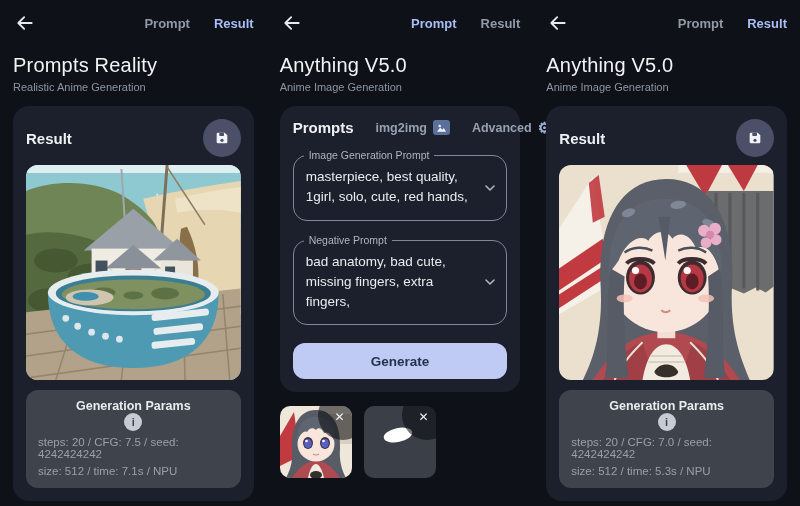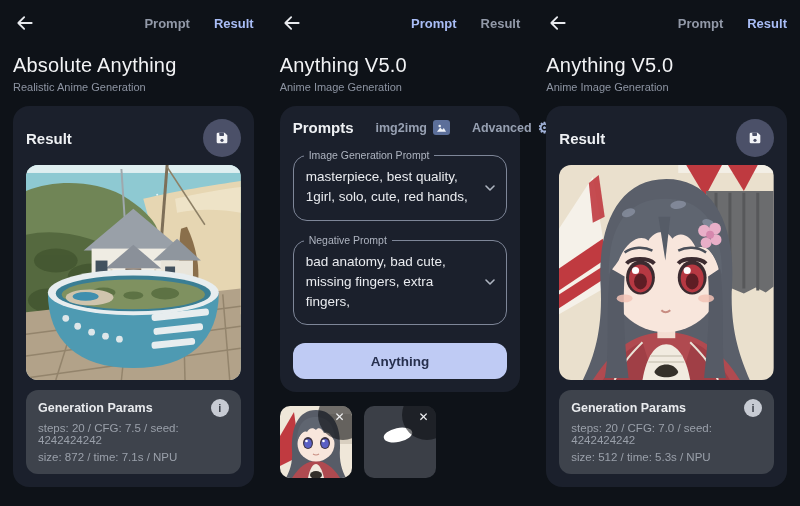--- a/index.html
+++ b/index.html
@@ -27,21 +27,21 @@
   .card { background: #1b202c; border-radius: 16px; margin-top: 13px; padding: 13px; }
   .card-header { display: flex; align-items: center; justify-content: space-between; }
   .card-title { font-size: 15px; font-weight: 700; color: #eef0f3; }
   .save-btn { width: 38px; height: 38px; border-radius: 50%; background: #4b5068; display: flex; align-items: center; justify-content: center; cursor: pointer; }
 
   .result-img { width: 100%; height: 215px; border-radius: 12px; overflow: hidden; margin-top: 8px; background: #242a36; }
   .result-img svg { width: 100%; height: 100%; display: block; }
 
   
   .params { background: #3e434c; border-radius: 12px; margin-top: 10px; padding: 9px 12px 11px; }
-  .params-head { display: flex; justify-content: space-between; align-items: center; }
+  .params-head { display: flex; justify-content: space-between; align-items: center; flex-direction: column; }
   .params-title { font-size: 12.5px; font-weight: 600; color: #e9ebee; }
   .info-btn { width: 18px; height: 18px; border-radius: 50%; background: #c7cbd3; color: #3e434c; font-size: 11px; font-weight: 700; display: flex; align-items: center; justify-content: center; font-style: normal; cursor: pointer; }
   .params-line { font-size: 11.5px; color: #9aa0aa; margin-top: 5px; }
 
   
   .header-chips { display: flex; align-items: center; gap: 22px; }
   .chip { display: flex; align-items: flex-end; gap: 6px; font-size: 12.5px; font-weight: 600; color: #97a0b2; cursor: pointer; }
   .img2img-icon { width: 17px; height: 15px; border-radius: 3px; background: #5c6f9a; display: flex; align-items: center; justify-content: center; }
   .gear-glyph { font-size: 15px; color: #9fb0d6; line-height: 1; }
 
@@ -68,21 +68,21 @@
       <svg width="20" height="20" viewBox="0 0 24 24" fill="none" stroke="#e8eaee" stroke-width="2.2" stroke-linecap="round" stroke-linejoin="round">
           <path d="M20 12H5"></path>
           <path d="M11 5l-7 7 7 7"></path>
         </svg>
     </div>
     <div class="tabs">
       <span class="tab">Prompt</span>
       <span class="tab active">Result</span>
     </div>
   </div>
-  <div class="page-title">Absolute Anything</div>
+  <div class="page-title">Prompts Reality</div>
   <div class="page-subtitle">Realistic Anime Generation</div>
 
   <div class="card">
     <div class="card-header">
       <span class="card-title">Result</span>
       <div class="save-btn">
         <svg width="16" height="16" viewBox="0 0 24 24">
             <path fill="#f3f4f7" d="M4 6a2 2 0 0 1 2-2h10l4 4v10a2 2 0 0 1-2 2H6a2 2 0 0 1-2-2V6z"></path>
             <rect x="8" y="4" width="7" height="5" rx="1" fill="#4b5068"></rect>
             <circle cx="12" cy="15.5" r="2.4" fill="#4b5068"></circle>
@@ -163,21 +163,21 @@
             <circle cx="94" cy="175" r="3.4"></circle>
           </g>
       </svg>
     </div>
     <div class="params">
       <div class="params-head">
         <span class="params-title">Generation Params</span>
         <span class="info-btn">i</span>
       </div>
       <div class="params-line">steps: 20 / CFG: 7.5 / seed: 4242424242</div>
-      <div class="params-line">size: 872 / time: 7.1s / NPU</div>
+      <div class="params-line">size: 512 / time: 7.1s / NPU</div>
     </div>
   </div>
 </div>
 
 <div class="panel">
   <div class="topbar">
     <div class="back-btn">
       <svg width="20" height="20" viewBox="0 0 24 24" fill="none" stroke="#e8eaee" stroke-width="2.2" stroke-linecap="round" stroke-linejoin="round">
           <path d="M20 12H5"></path>
           <path d="M11 5l-7 7 7 7"></path>
@@ -222,21 +222,21 @@
     <div class="field">
       <span class="field-label">Negative Prompt</span>
       <div class="field-value">bad anatomy, bad cute, missing fingers, extra fingers,</div>
       <span class="chevron-btn">
         <svg width="16" height="16" viewBox="0 0 24 24" fill="none" stroke="#aeb4c0" stroke-width="2.4" stroke-linecap="round" stroke-linejoin="round">
             <path d="M6 9l6 6 6-6"></path>
           </svg>
       </span>
     </div>
 
-    <button class="generate-btn">Anything</button>
+    <button class="generate-btn">Generate</button>
   </div>
 
   <div class="thumbs">
     <div class="thumb">
       <svg viewBox="0 0 72 72" preserveAspectRatio="none">
         <rect width="72" height="72" fill="#efe7d9"></rect>
         <path d="M0 30 L14 6 L20 50 L0 60 Z" fill="#c03a40"></path>
         <rect x="44" y="8" width="28" height="30" fill="#d8cfc0"></rect>
         <path d="M36 4 C18 4 11 22 12 44 C13 58 9 66 6 72 L66 72 C62 64 59 56 60 42 C61 20 53 4 36 4 Z" fill="#575c67"></path>
         <path d="M12 72 C20 60 27 55 36 55 C45 55 53 61 60 72 Z" fill="#ae4a50"></path>

